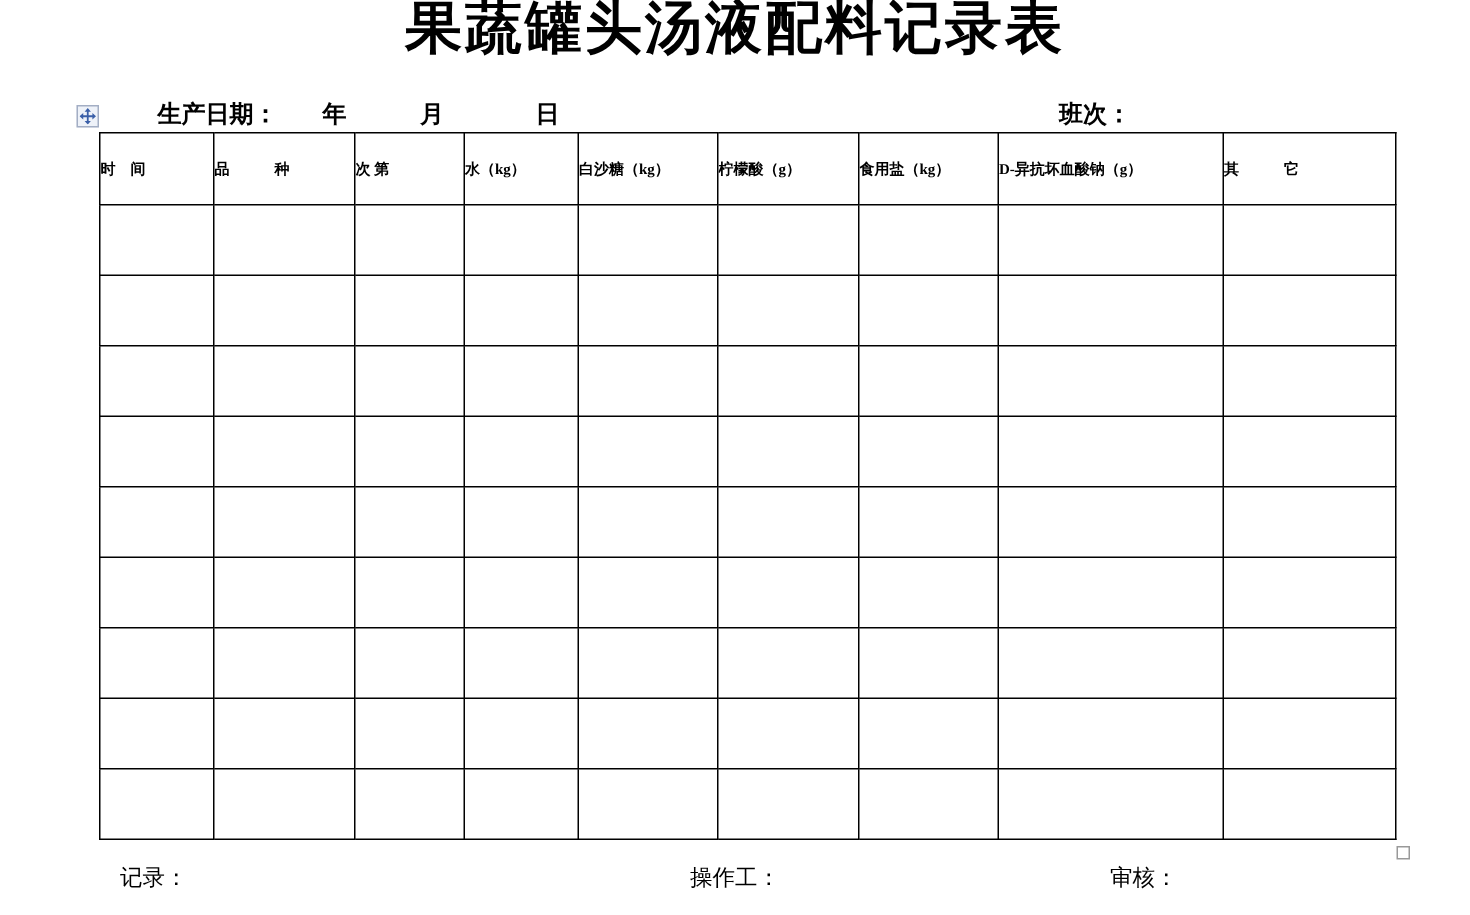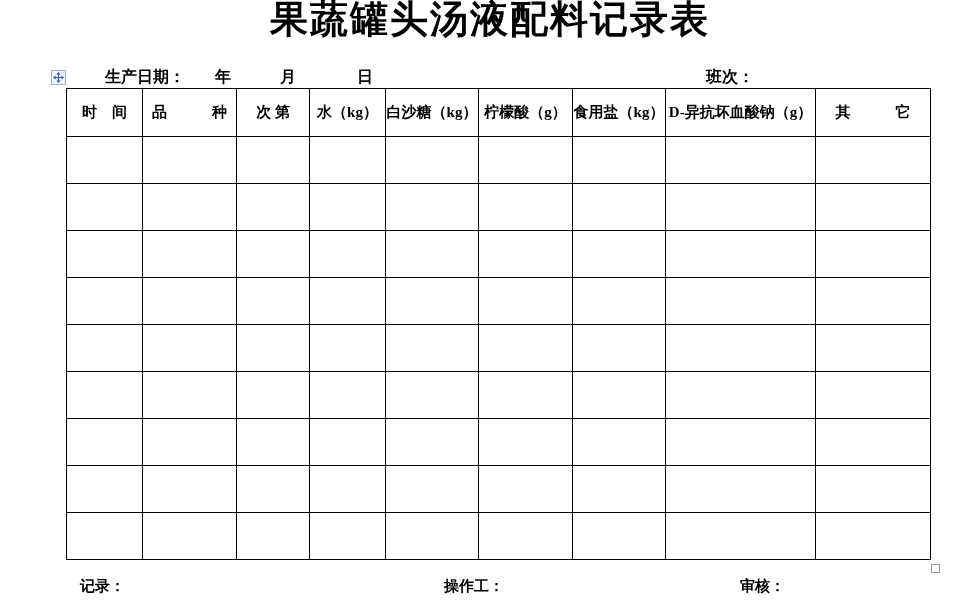--- a/index.html
+++ b/index.html
@@ -44,31 +44,31 @@
   table.record {
     position:absolute; left:66px; top:88px;
     width:864px; table-layout:fixed;
     border-collapse:collapse;
   }
   table.record th, table.record td {
     border:1px solid #000; padding:0; box-sizing:border-box;
   }
   table.record thead tr { height:48px; }
   table.record thead th {
-    font-size:15px; font-weight:bold; text-align:center;
+    font-size:10px; font-weight:bold; text-align:left;
     vertical-align:middle; white-space:pre; overflow:hidden;
   }
   table.record tbody tr { height:47px; }
 
   .footer-row span {
     position:absolute; top:577px; height:18px; line-height:18px;
-    font-size:15px; font-weight:bold; white-space:pre;
+    font-size:15px; font-weight:normal; white-space:pre;
   }
   .lbl-record   { left:80px;  }
-  .lbl-operator { left:444px; }
+  .lbl-operator { left:460px; }
   .lbl-reviewer { left:740px; }
 </style>
 </head>
 <body>
 
 <div class="doc-title">果蔬罐头汤液配料记录表</div>
 
 <div class="meta-row">
   <span class="lbl-proddate">生产日期：</span>
   <span class="lbl-year">年</span>

